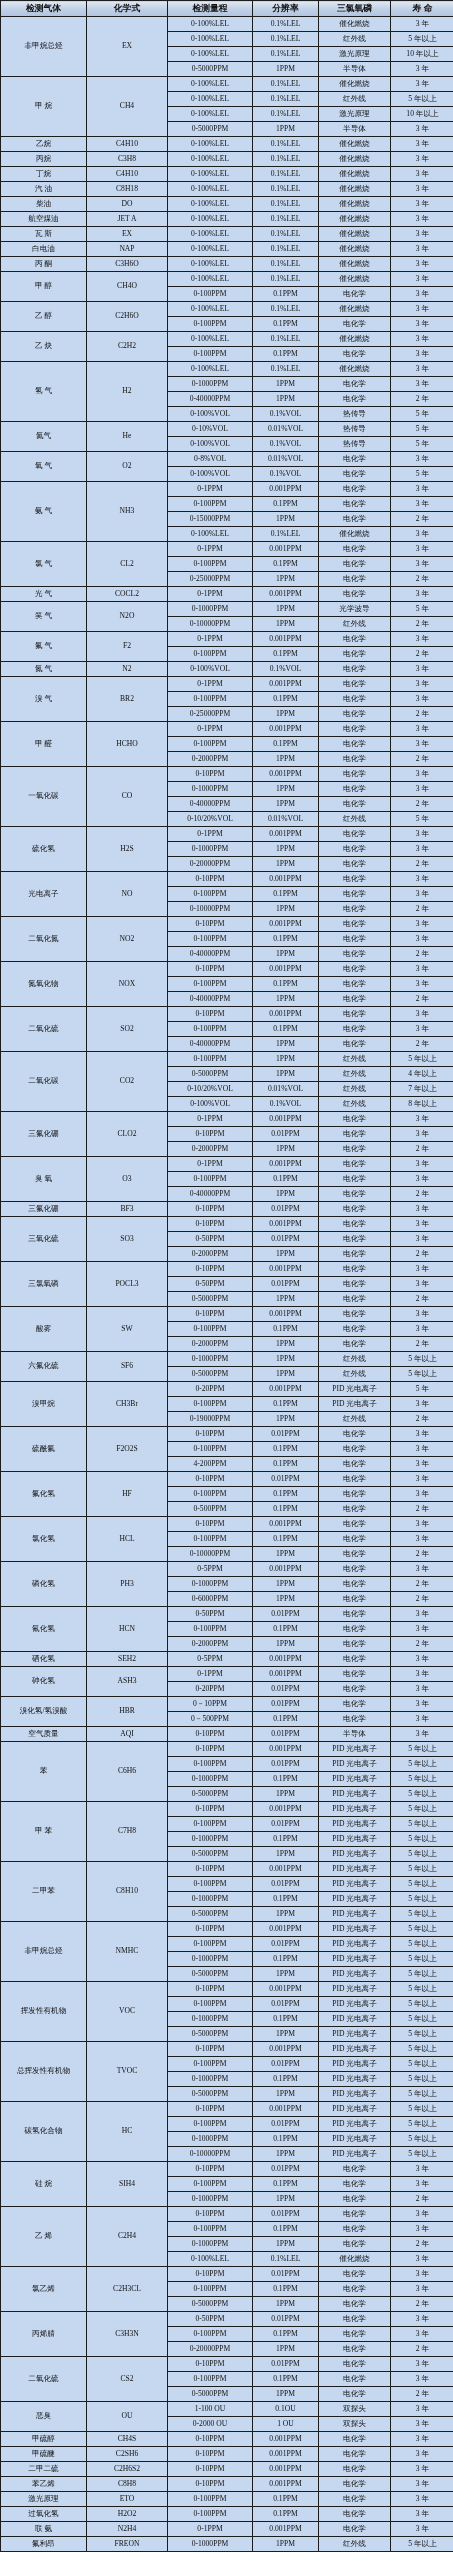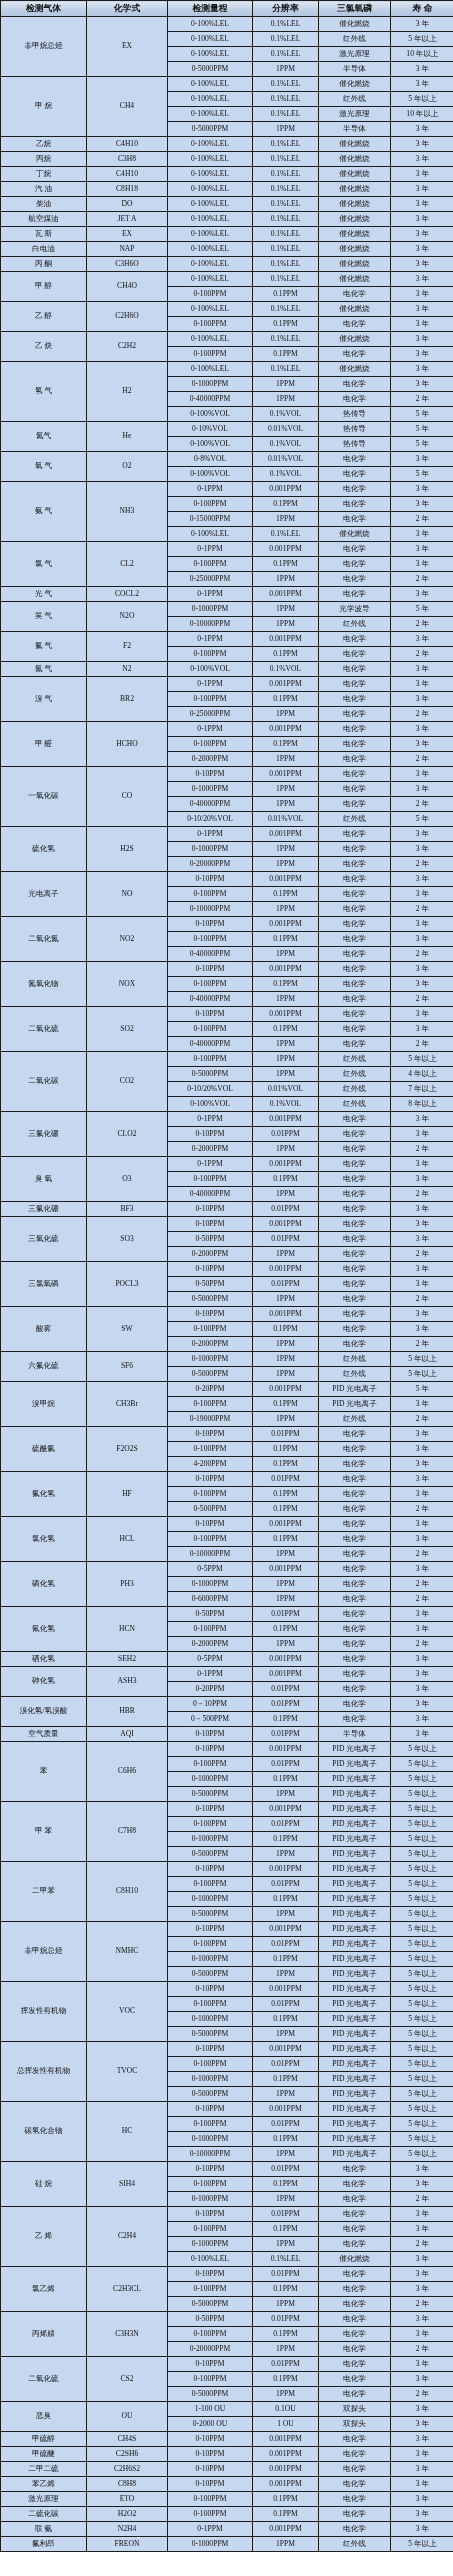--- a/index.html
+++ b/index.html
@@ -1196,21 +1196,21 @@
         </tr>
         <tr class="group-start">
           <td rowspan="1" class="gas-cell">激光原理</td>
           <td rowspan="1" class="formula-cell">ETO</td>
           <td>0-100PPM</td>
           <td>0.1PPM</td>
           <td>电化学</td>
           <td>3 年</td>
         </tr>
         <tr class="group-start">
-          <td rowspan="1" class="gas-cell">二硫化碳</td>
+          <td rowspan="1" class="gas-cell">过氧化氢</td>
           <td rowspan="1" class="formula-cell">H2O2</td>
           <td>0-100PPM</td>
           <td>0.1PPM</td>
           <td>电化学</td>
           <td>3 年</td>
         </tr>
         <tr class="group-start">
           <td rowspan="1" class="gas-cell">联 氨</td>
           <td rowspan="1" class="formula-cell">N2H4</td>
           <td>0-1PPM</td>

